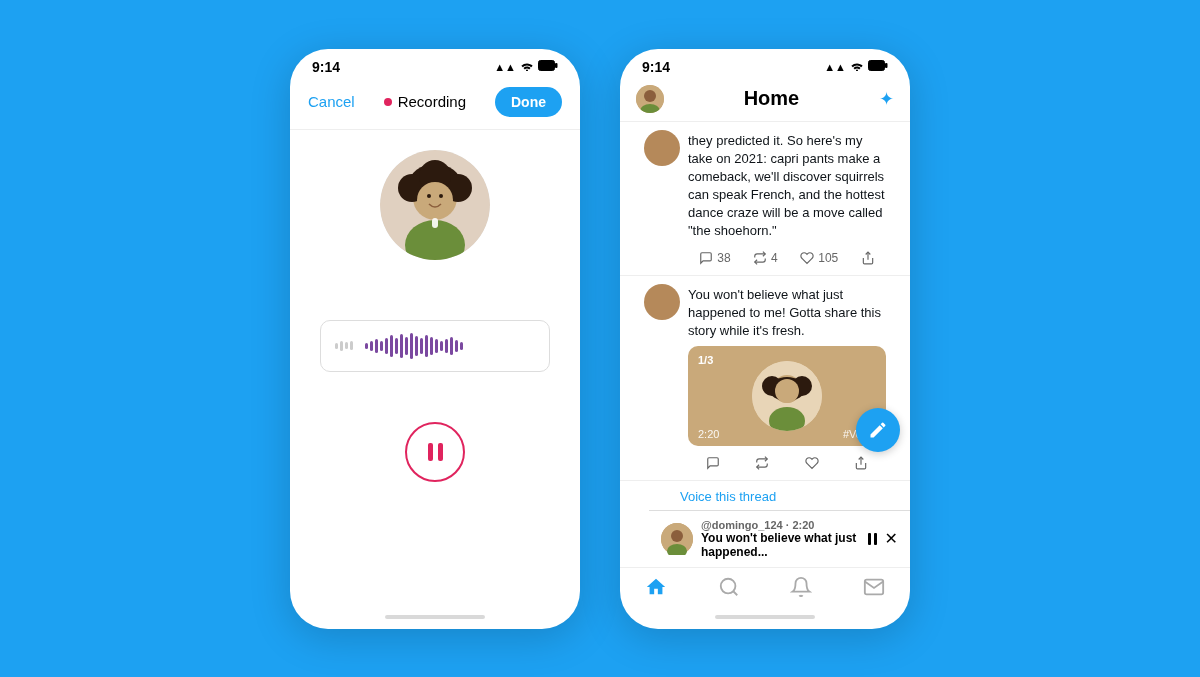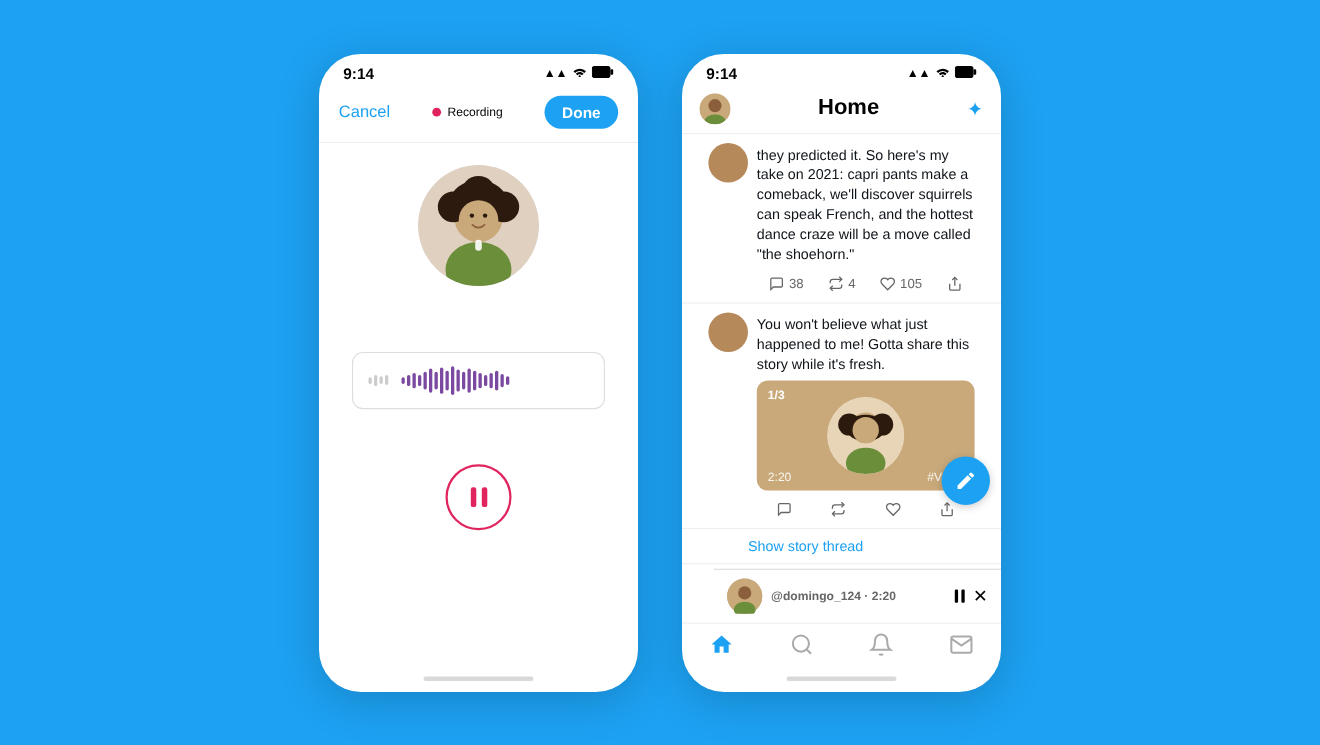--- a/index.html
+++ b/index.html
@@ -54,21 +54,21 @@
       font-size: 15px;
       font-weight: 400;
       background: none;
       border: none;
       cursor: pointer;
     }
     .recording-label {
       display: flex;
       align-items: center;
       gap: 6px;
-      font-size: 11px;
+      font-size: 15px;
       font-weight: 500;
       color: #000;
     }
     .red-dot {
       width: 8px;
       height: 8px;
       background: #E0245E;
       border-radius: 50%;
     }
     .done-btn {
@@ -594,39 +594,40 @@
                   <path d="M4 12v8a2 2 0 002 2h12a2 2 0 002-2v-8"></path>
                   <polyline points="16 6 12 2 8 6"></polyline>
                   <line x1="12" y1="2" x2="12" y2="15"></line>
                 </svg>
             </span>
           </div>
         </div>
       </div>
     </div>
 
-    <div class="show-thread">Show story thread</div>
+    <div class="show-thread">Voice this thread</div>
 
     <div class="compose-fab">
       <svg viewBox="0 0 24 24">
           <path d="M3 17.25V21h3.75L17.81 9.94l-3.75-3.75L3 17.25zM20.71 7.04a1 1 0 000-1.41l-2.34-2.34a1 1 0 00-1.41 0l-1.83 1.83 3.75 3.75 1.83-1.83z"></path>
         </svg>
     </div>
   </div>
 
   <div class="audio-bar">
     <div class="audio-bar-avatar">
       <svg width="32" height="32" viewBox="0 0 32 32">
           <circle cx="16" cy="16" r="16" fill="#c9a97a"></circle>
           <circle cx="16" cy="13" r="6" fill="#8B5E3C"></circle>
           <ellipse cx="16" cy="28" rx="10" ry="7" fill="#6B8E3A"></ellipse>
         </svg>
     </div>
     <div class="audio-bar-text">
       <div class="bar-author">@domingo_124 · 2:20</div>
+      <div class="bar-preview">You won't believe what just happened...</div>
     </div>
     <div class="audio-bar-controls">
       <div class="bar-pause">
         <span></span>
         <span></span>
       </div>
       <span class="bar-close">✕</span>
     </div>
   </div>
 

